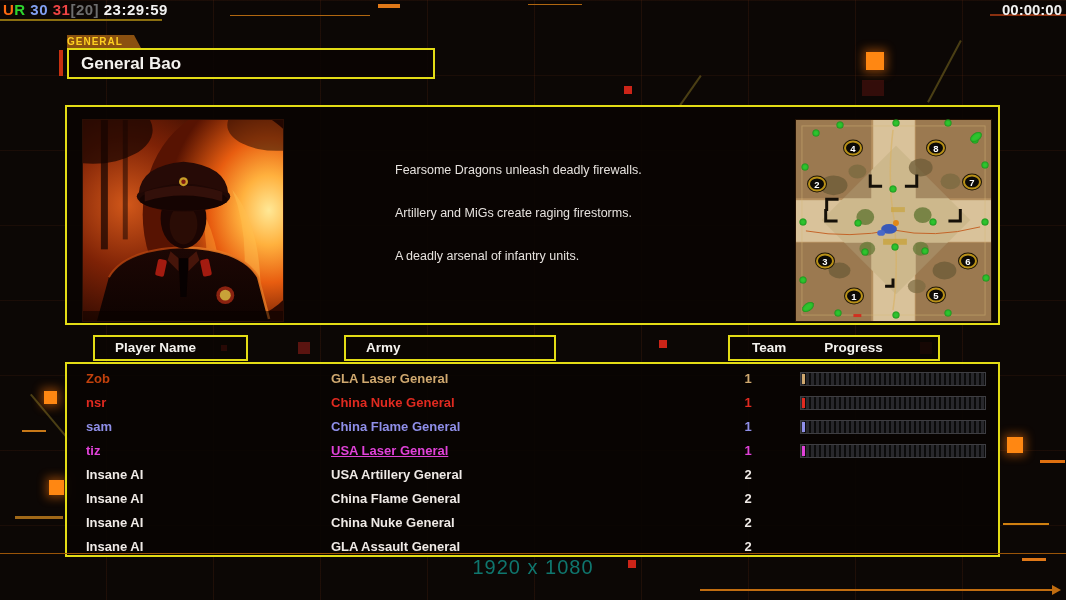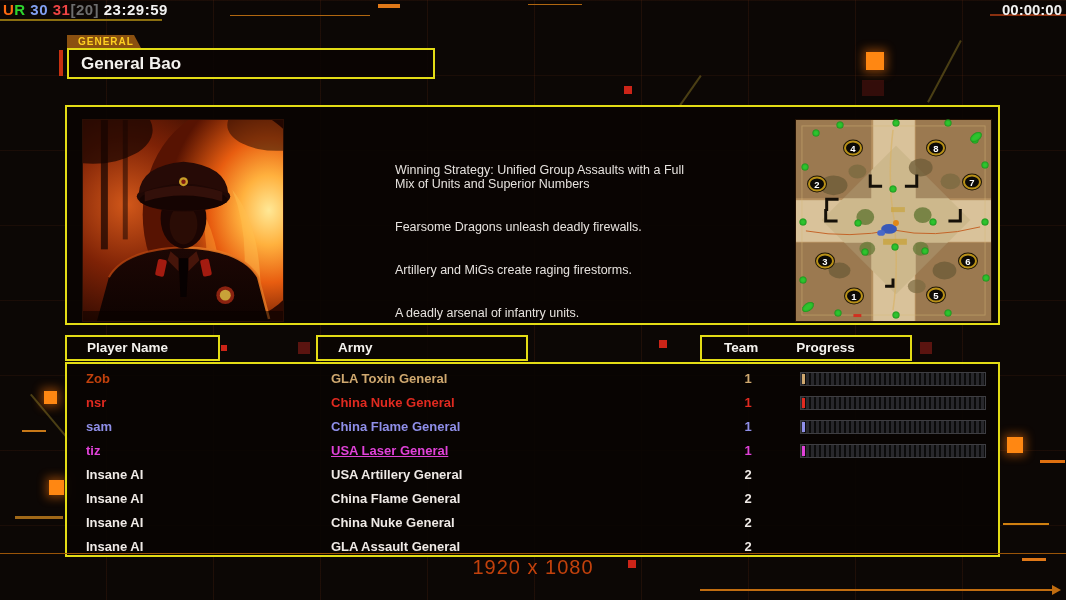--- a/index.html
+++ b/index.html
@@ -22,21 +22,21 @@
   .sq.dimred { background:#5a1410; }
   .hline { position:absolute; height:2px; background:#b06610; }
   .diag { position:absolute; width:2px; background:rgba(150,130,40,.45); transform-origin:top left; }
 
   .topline-left { left:3px; top:1px; position:absolute; font-size:15px; font-weight:bold; letter-spacing:.5px; white-space:pre; }
   .topline-right { right:4px; top:1px; position:absolute; font-size:15px; font-weight:bold; color:#f2f2f2; }
 
   .general-tab {
     position:absolute; left:67px; top:35px; width:74px; height:13px;
     background:#8a5010; color:#ffd020; font-size:10px; font-weight:bold;
-    letter-spacing:1px; padding-left:11px; line-height:13px;
+    letter-spacing:1px; padding-left:0; line-height:13px;
     clip-path:polygon(0 0, calc(100% - 7px) 0, 100% 100%, 0 100%);
   }
   .name-box {
     position:absolute; left:67px; top:48px; width:368px; height:31px;
     border:2px solid #e3dc15; background:rgba(10,4,2,.88);
     color:#f4f2ee; font-size:17px; font-weight:bold; line-height:27px; padding-left:12px;
   }
   .main-panel {
     position:absolute; left:65px; top:105px; width:935px; height:220px;
     border:2px solid #e3dc15; background:rgba(9,4,2,.9);
@@ -62,21 +62,21 @@
   }
   .map-dot {
     position:absolute; width:7px; height:7px; border-radius:50%;
     background:#2ec42e; box-shadow:inset 0 0 2px #0a5a0a;
     transform:translate(-50%,-50%);
   }
   .map-dot.big { width:13px; height:8px; transform:translate(-50%,-50%) rotate(-35deg); }
 
   .hdr-box {
     position:absolute; height:26px; border:2px solid #e3dc15; background:rgba(10,5,2,.85);
-    color:#f4f2ee; font-size:13.5px; font-weight:bold; line-height:22px;
+    color:#f4f2ee; font-size:13.5px; font-weight:bold; line-height:22px;margin-left:28px;
   }
   #hdr-player { left:65px; top:335px; width:155px; padding-left:20px; }
   #hdr-army   { left:316px; top:335px; width:212px; padding-left:20px; }
   #hdr-teamprog { left:700px; top:335px; width:212px; }
   #hdr-teamprog span { display:inline-block; }
   #hdr-teamprog .t { padding-left:22px; }
   #hdr-teamprog .p { padding-left:38px; }
 
   .players-panel {
     position:absolute; left:65px; top:362px; width:935px; height:195px;
@@ -89,21 +89,21 @@
   .p-row .bar  {
     position:absolute; left:733px; top:5px; width:186px; height:14px;
     border:1px solid #3e3e42;
     background:repeating-linear-gradient(90deg,#28282c 0 3px,#0b0b0b 3px 5px);
   }
   .p-row .bar .tick { position:absolute; left:1px; top:1px; width:3px; height:10px; }
 
   .bottomline { position:absolute; left:0; top:553px; width:1066px; height:1px; background:#9a5408; }
   .footer-res {
     position:absolute; left:0; top:556px; width:1066px; text-align:center;
-    color:#c2410c; font-size:20px; letter-spacing:1px;
+    color:#0f766e; font-size:20px; letter-spacing:1px;
   }
   .arrow-line { position:absolute; left:700px; top:589px; width:356px; height:2px; background:#c06c10; }
   .arrow-head {
     position:absolute; left:1052px; top:585px; width:0; height:0;
     border-left:9px solid #c06c10; border-top:5px solid transparent; border-bottom:5px solid transparent;
   }
 </style>
 </head>
 <body>
 
@@ -187,22 +187,20 @@
       <path d="M114,132 L106,139 L106,152 L117,141 Z" fill="#46150a"></path>
       <rect x="74" y="140" width="9" height="17" rx="2" fill="#a31b10" transform="rotate(12 78 148)"></rect>
       <rect x="119" y="140" width="9" height="17" rx="2" fill="#a31b10" transform="rotate(-12 123 148)"></rect>
       <circle cx="143" cy="176" r="9" fill="#8a2210"></circle>
       <circle cx="143" cy="176" r="5.5" fill="#c8a238"></circle>
       <rect y="192" width="201" height="10" fill="#0a0200" opacity=".55"></rect>
     </svg>
   </div>
 
   <div class="strategy">
-    <p>Winning Strategy: Unified Group Assaults with a Full
- Mix of Units and Superior Numbers</p>
     <p>Fearsome Dragons unleash deadly firewalls.</p>
     <p>Artillery and MiGs create raging firestorms.</p>
     <p>A deadly arsenal of infantry units.</p>
   </div>
 
   <div class="minimap">
     <svg viewBox="0 0 197 203" preserveAspectRatio="none">
       <rect width="197" height="203" fill="#b59060"></rect>
       <rect x="78" y="0" width="42" height="203" fill="#d9c29a"></rect>
       <rect x="0" y="81" width="197" height="42" fill="#d9c29a"></rect>
@@ -274,21 +272,21 @@
 </div>
 
 <div class="hdr-box" id="hdr-player">Player Name</div>
 <div class="hdr-box" id="hdr-army">Army</div>
 <div class="hdr-box" id="hdr-teamprog"><span class="t">Team</span><span class="p">Progress</span></div>
 
 <div class="players-panel">
   <div id="rows" style="padding-top:3px;">
       <div class="p-row">
     <span class="nm" style="color: #c2410c;">Zob</span>
-    <span class="ar" style="color: rgb(207, 168, 111);">GLA Toxin General</span>
+    <span class="ar" style="color: rgb(207, 168, 111);">GLA Laser General</span>
     <span class="tm" style="color: rgb(207, 168, 111);">1</span>
     <span class="bar">
           <span class="tick" style="background: rgb(207, 168, 111);"></span>
         </span>
   </div>
       <div class="p-row">
     <span class="nm" style="color: rgb(224, 42, 32);">nsr</span>
     <span class="ar" style="color: rgb(224, 42, 32);">China Nuke General</span>
     <span class="tm" style="color: rgb(224, 42, 32);">1</span>
     <span class="bar">

